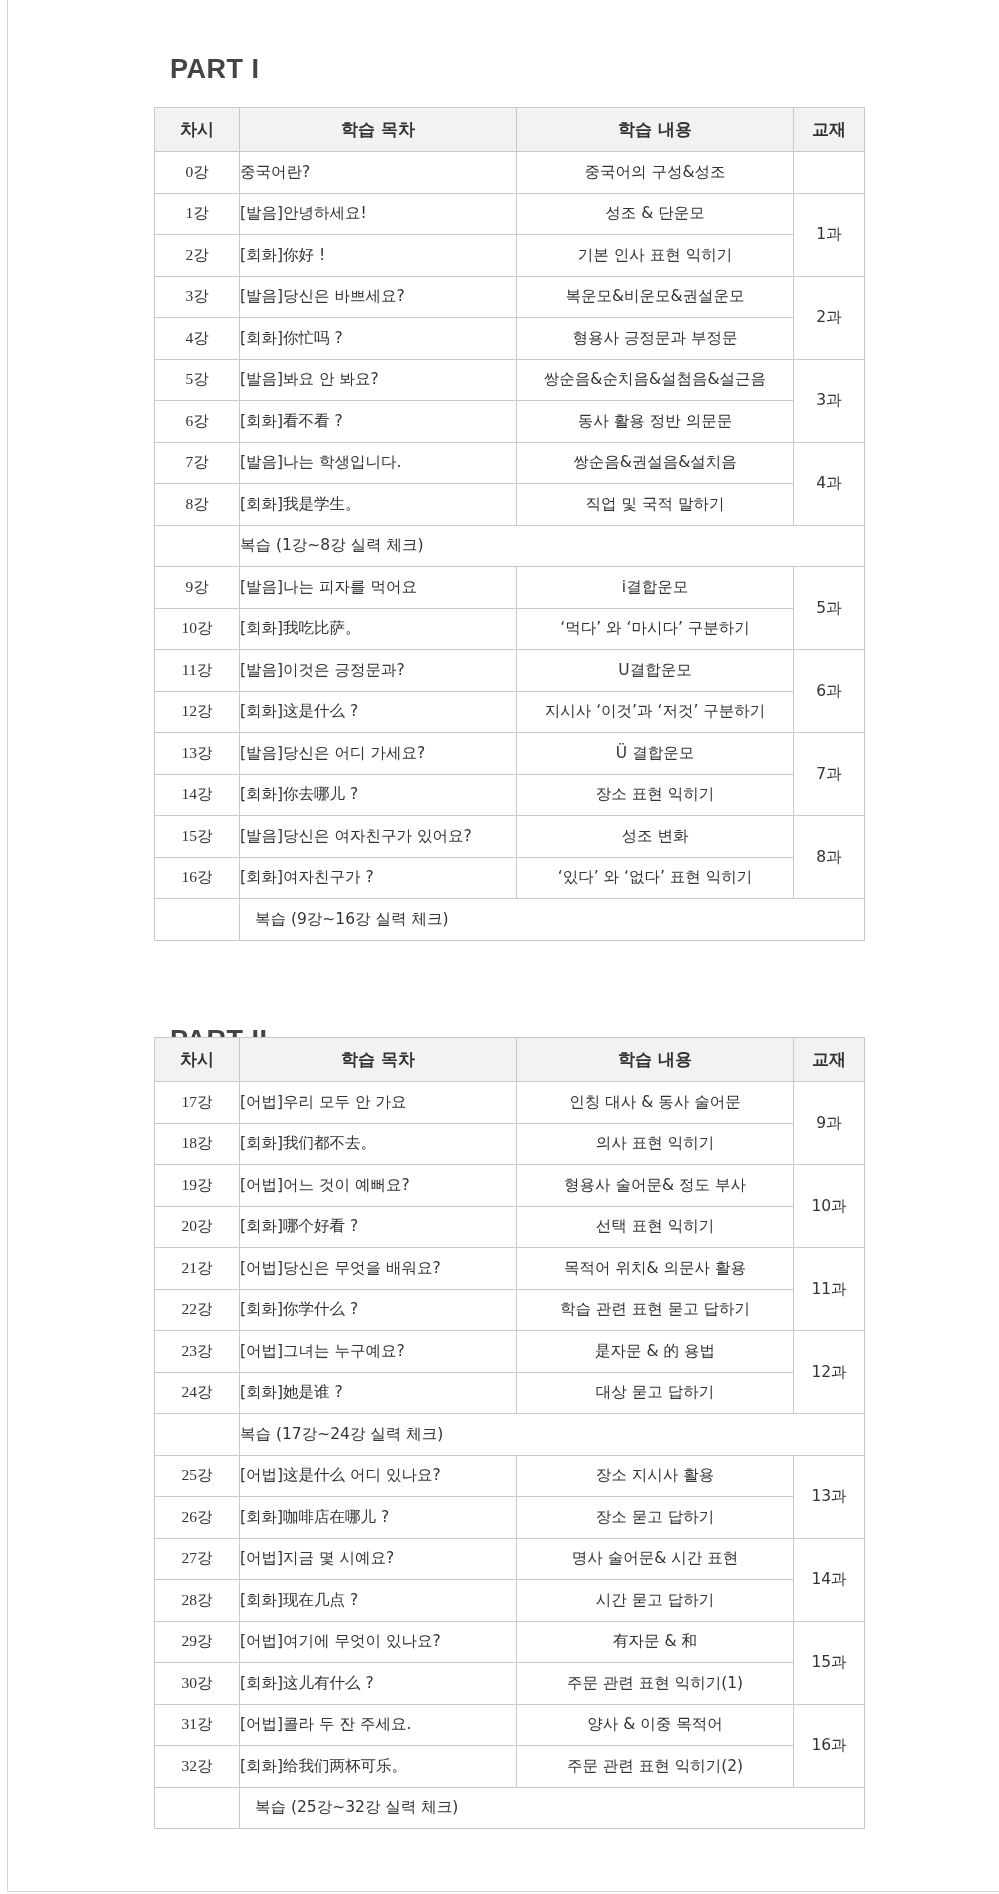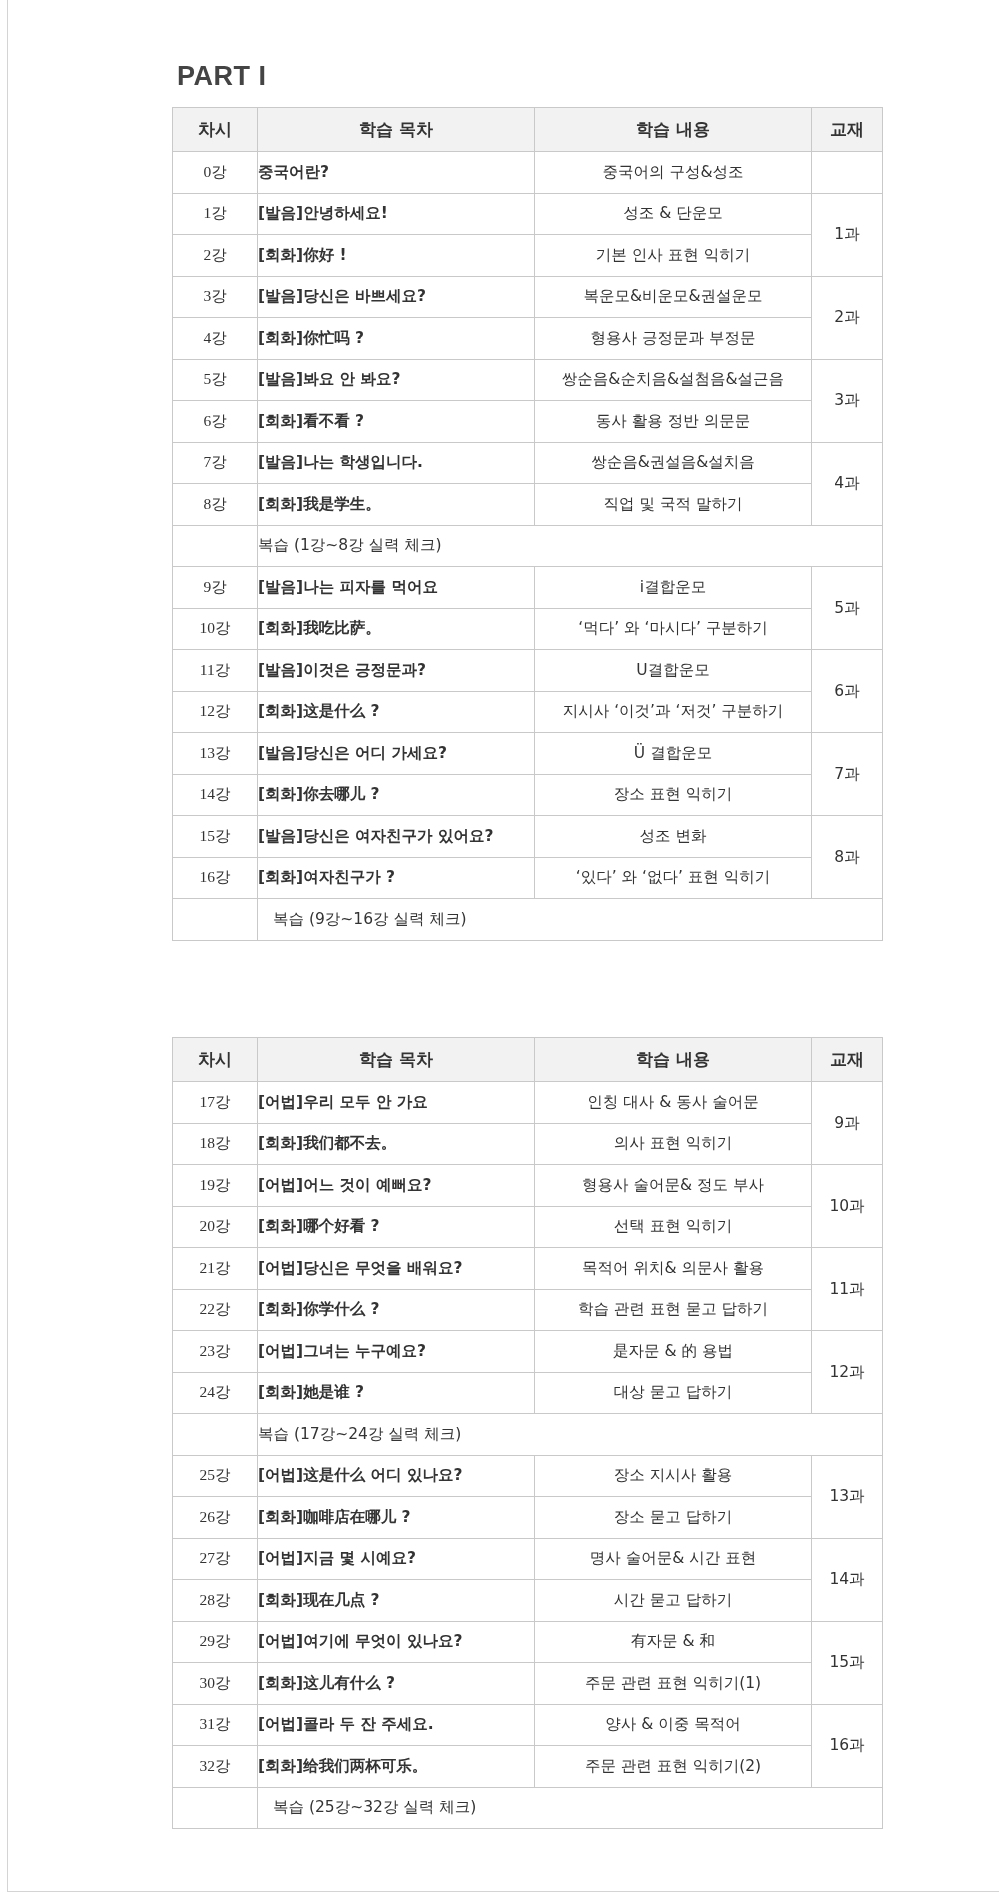--- a/index.html
+++ b/index.html
@@ -22,28 +22,28 @@
     box-sizing: border-box;
   }
   .part-title {
     position: absolute;
     left: 170px;
     font-family: "Liberation Sans", sans-serif;
     font-weight: bold;
     font-size: 27px;
     color: #444444;
     letter-spacing: 0.5px;
-    margin: 7px;
+    margin: 0;
   }
   .part1-title { top: 54px; }
   .part2-title { top: 1025px; }
 
   table.curriculum {
     position: absolute;
-    left: 172px;
+    left: 154px;
     width: 710px;
     border-collapse: collapse;
     table-layout: fixed;
     font-size: 15.5px;
     color: #333333;
   }
   .t1 { top: 107px; }
   .t2 { top: 1037px; }
 
   table.curriculum col.c-session { width: 85px; }
@@ -61,21 +61,21 @@
   }
   table.curriculum th {
     background: #f2f2f2;
     font-weight: bold;
     font-size: 17px;
     color: #333333;
     height: 44px;
     text-align: center;
   }
   td.session { text-align: center; font-family: Liberation Serif, serif; }
-  td.title { padding-left: 22px; text-align: left; font-weight: bold; }
+  td.title { padding-left: 22px; text-align: left; }
   td.content { padding-left: 22px; text-align: center; }
   td.book { text-align: center; margin-top: 43px; }
   td.review { padding-left: 22px; text-align: left; margin-left: 28px; }
   td.review.r2 { padding-left: 15px; }
 </style>
 </head>
 <body>
 
 <div class="frame"></div>
 

